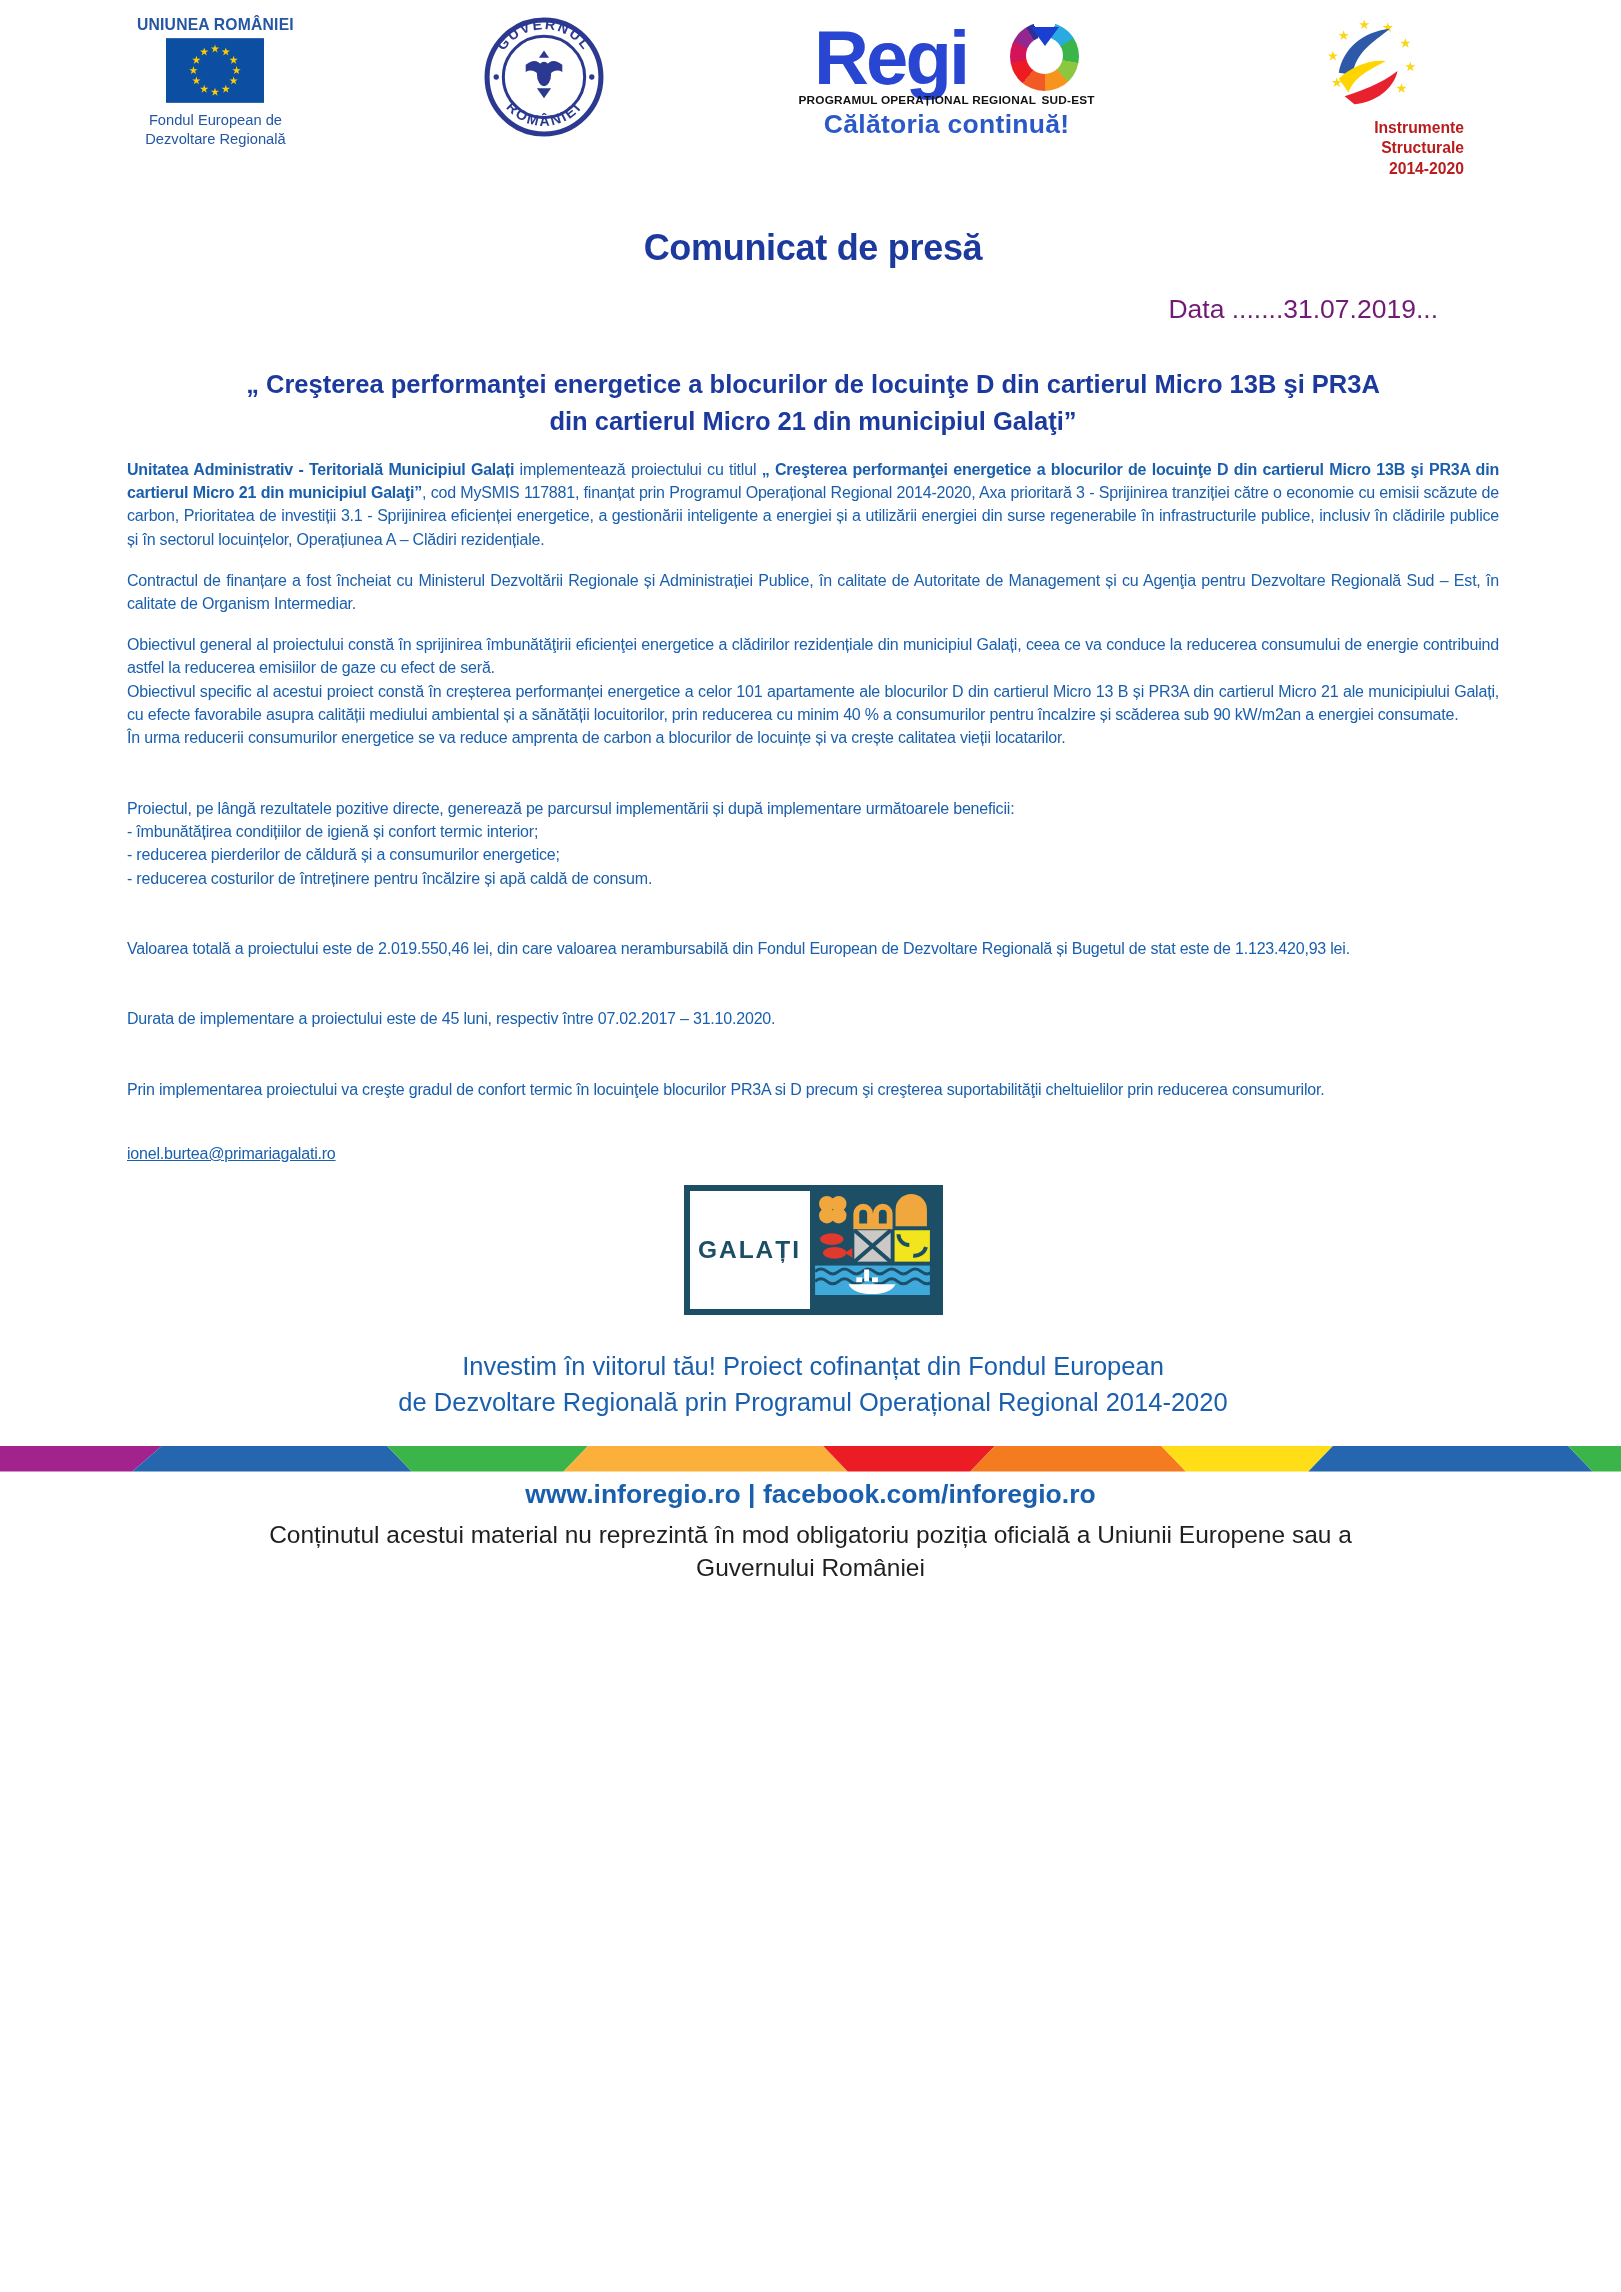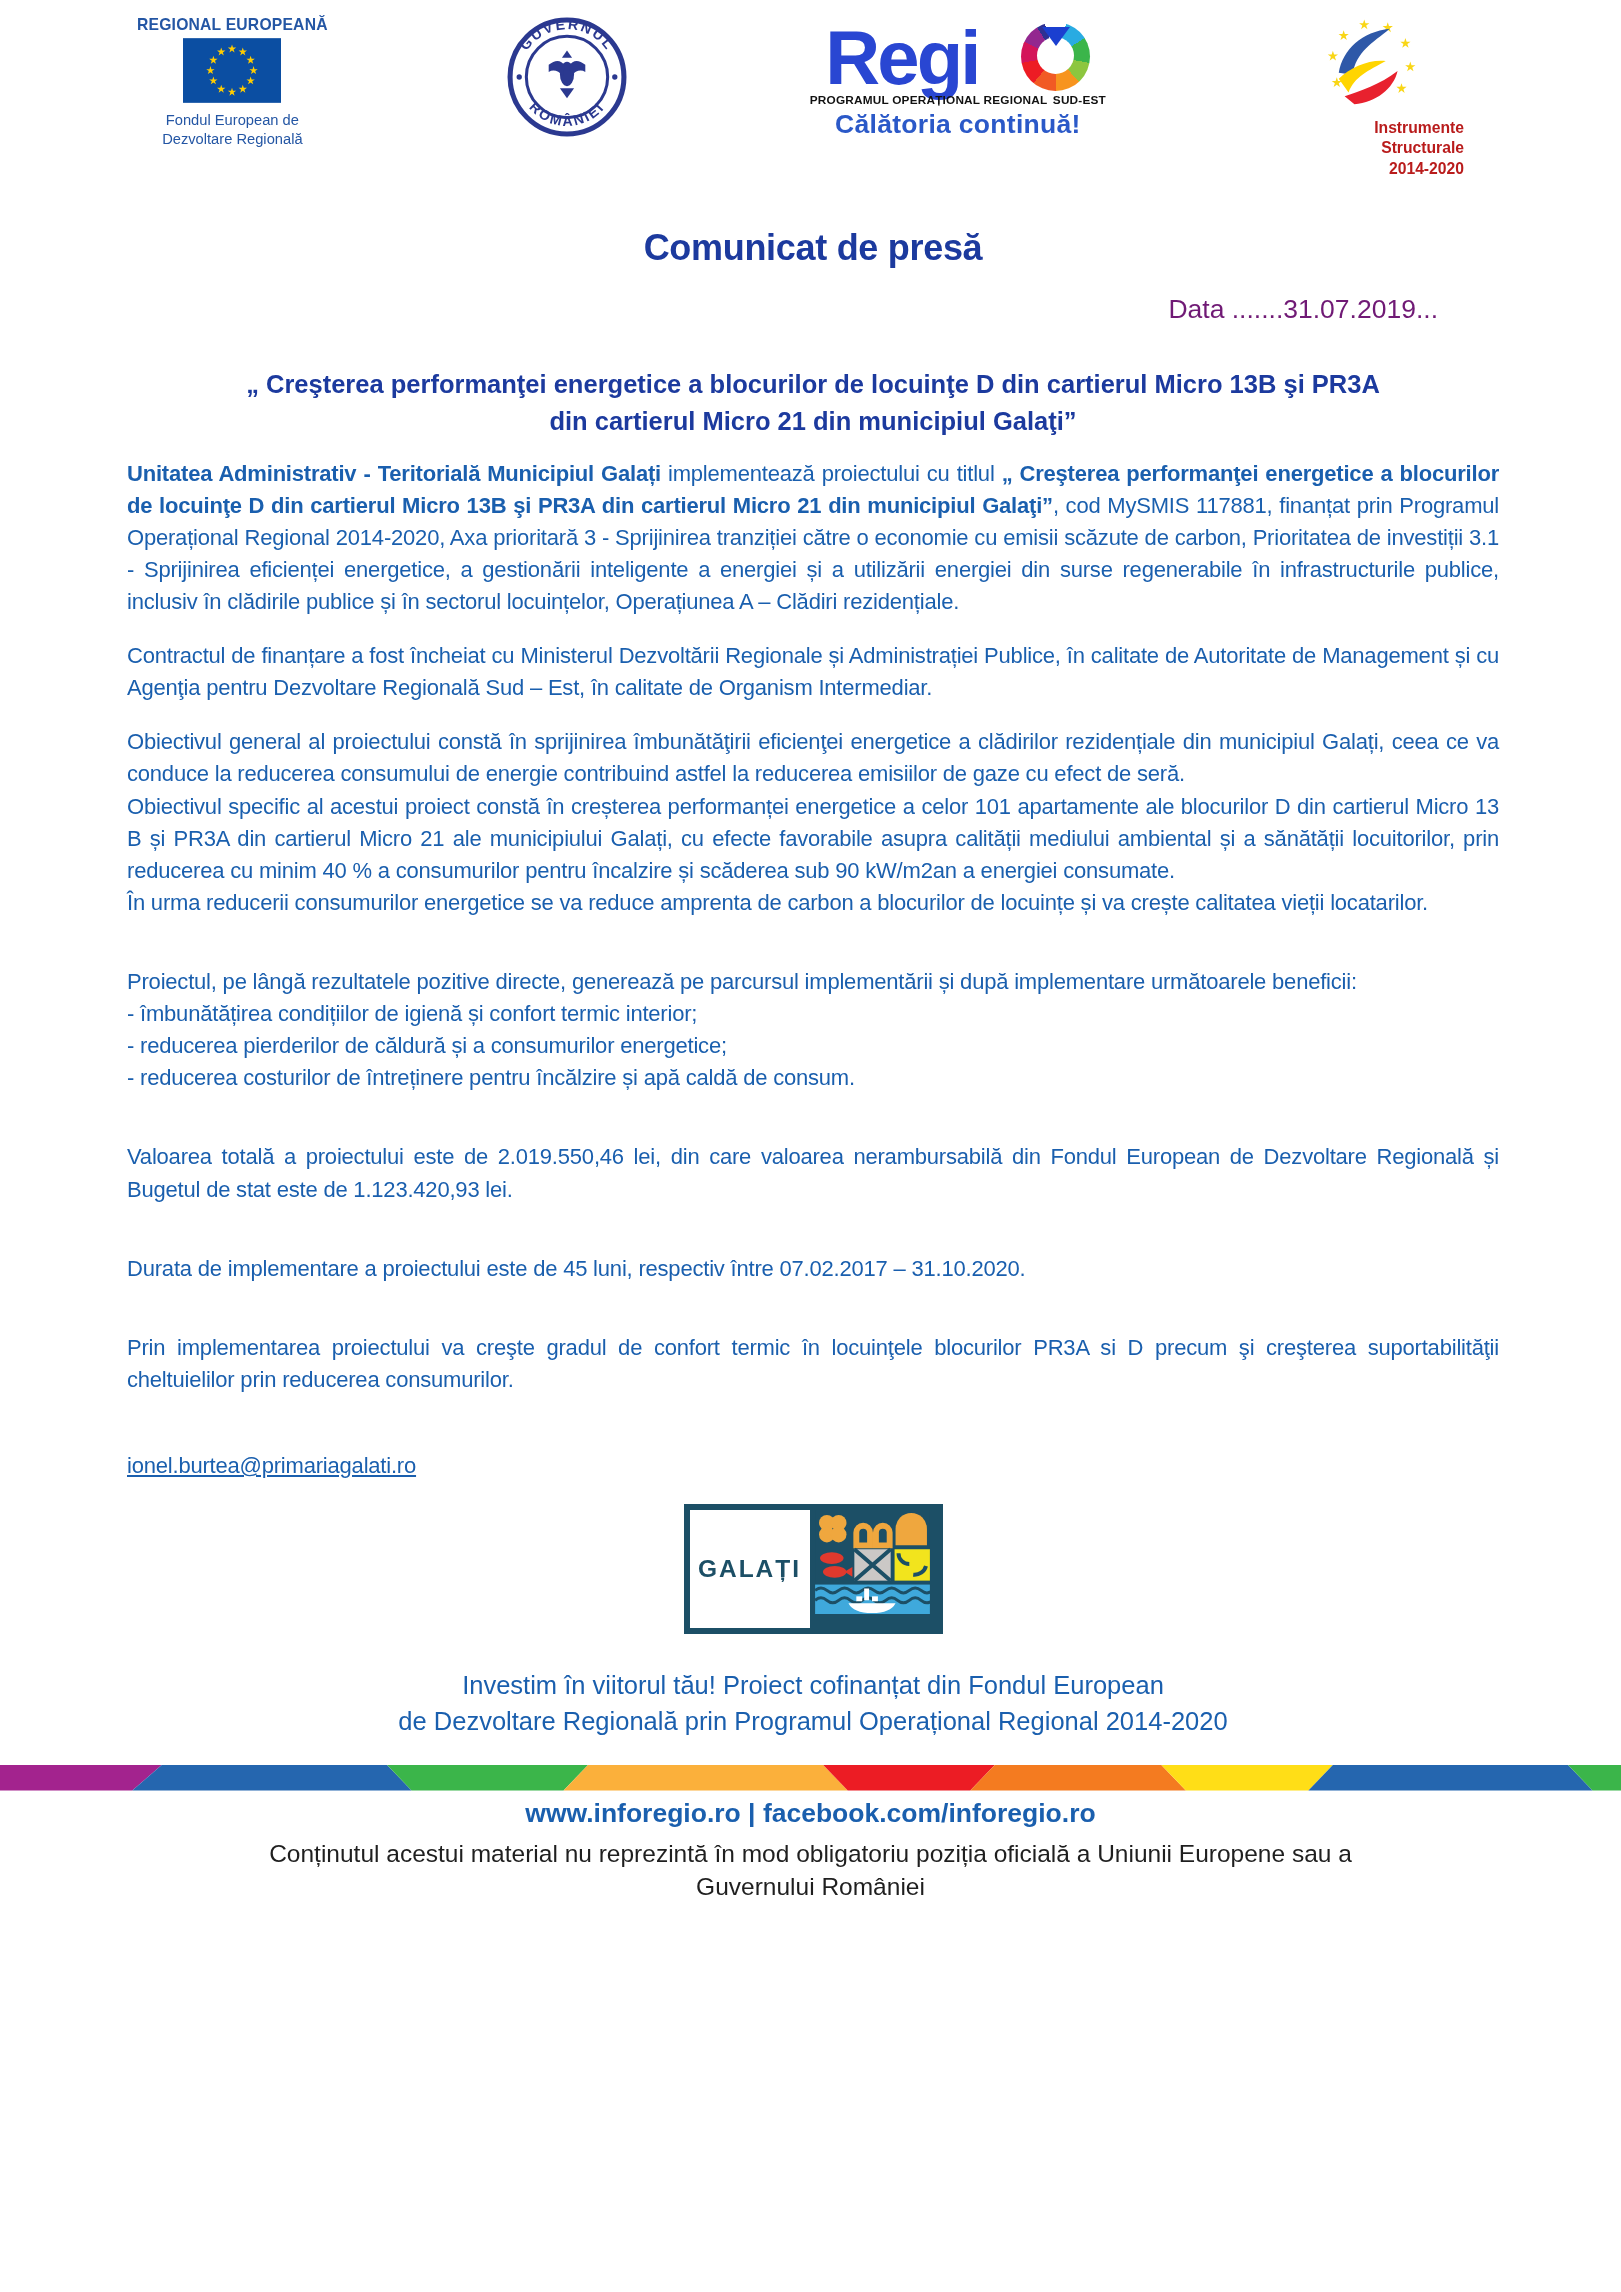--- a/index.html
+++ b/index.html
@@ -29,21 +29,21 @@
   .regio-sub{display:flex;justify-content:space-between;color:#111;font-size:11.8px;font-weight:bold;
     margin-top:2px;padding:0 3.9px;letter-spacing:0.2px;}
   .regio-tag{color:#2B59C8;font-size:26.5px;font-weight:bold;margin-top:2px;letter-spacing:0.3px;}
   .is-logo{width:176px;}
   .is-text{color:#b91c1c;font-size:15.7px;font-weight:bold;line-height:1.3;text-align:right;}
   
   .doc{padding:0 122px 0 127px;}
   .title{color:#1C3A9E;font-size:36px;font-weight:bold;text-align:center;margin-top:45px;letter-spacing:-0.3px;}
   .date{color:#701a75;font-size:26.5px;font-weight:normal;text-align:right;padding-right:61px;margin-top:25px;}
   .heading{color:#1C3A9E;font-size:25.5px;font-weight:bold;text-align:center;line-height:1.45;margin-top:41px;}
-  .body-text{color:#1A5FAE;font-size:22px;line-height:1.46;letter-spacing:-0.2px;}
+  .body-text{color:#1A5FAE;font-size:16px;line-height:1.46;letter-spacing:-0.2px;}
   .para{margin-top:17.6px;text-align:justify;}
   .para-lg{margin-top:47px;}
   .body-text b{font-weight:bold;}
   .line{text-align:justify;}
   a.mail{color:#1A5FAE;text-decoration:underline;}
   
   .galati-wrap{display:flex;justify-content:center;margin-top:19.6px;}
   .galati{display:flex;background:#1C4F66;border:6.9px solid #1C4F66;width:247px;height:118px;}
   .galati-left{background:#ffffff;width:120px;display:flex;align-items:center;justify-content:center;
     margin-right:5.9px;}
@@ -55,21 +55,21 @@
   .disclaimer{color:#1f1f1f;font-size:24.5px;text-align:center;line-height:1.35;margin-top:7.8px;}
 </style>
 </head>
 <body>
 
 <div class="page">
 
   <header class="logos">
 
     <div class="logo">
-      <div class="eu-title">REGIONAL EUROPEANĂ</div>
+      <div class="eu-title">UNIUNEA ROMÂNIEI</div>
       <svg width="98" height="65" viewBox="0 0 100 66">
         <defs>
           <polygon id="star" points="0,-5 1.12,-1.54 4.76,-1.55 1.82,0.59 2.94,4.05 0,1.9 -2.94,4.05 -1.82,0.59 -4.76,-1.55 -1.12,-1.54"></polygon>
         </defs>
         <rect width="100" height="66" fill="#0B4EA2"></rect>
         <g fill="#FFCC00">
           <use href="#star" transform="translate(50,11) scale(0.9)"></use>
           <use href="#star" transform="translate(61,14) scale(0.9)"></use>
           <use href="#star" transform="translate(69,22.5) scale(0.9)"></use>
           <use href="#star" transform="translate(72,33) scale(0.9)"></use>

